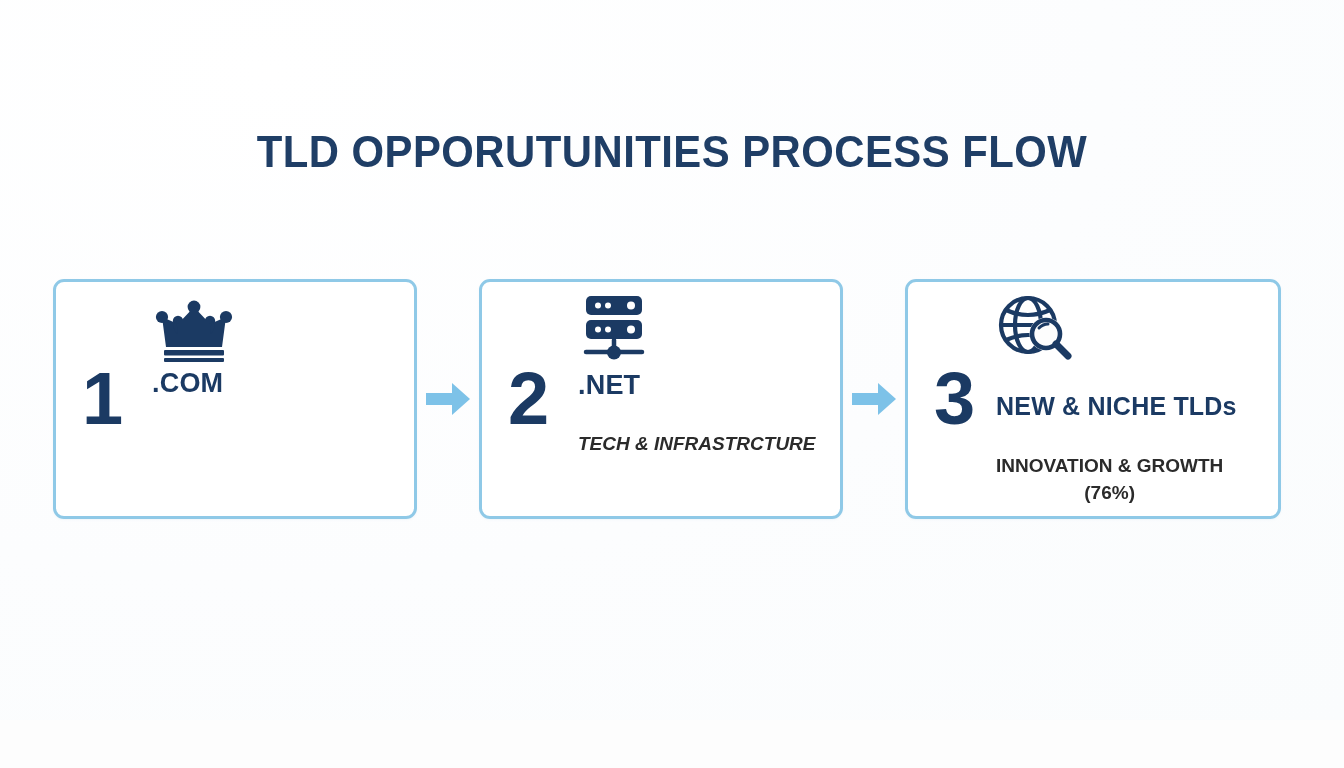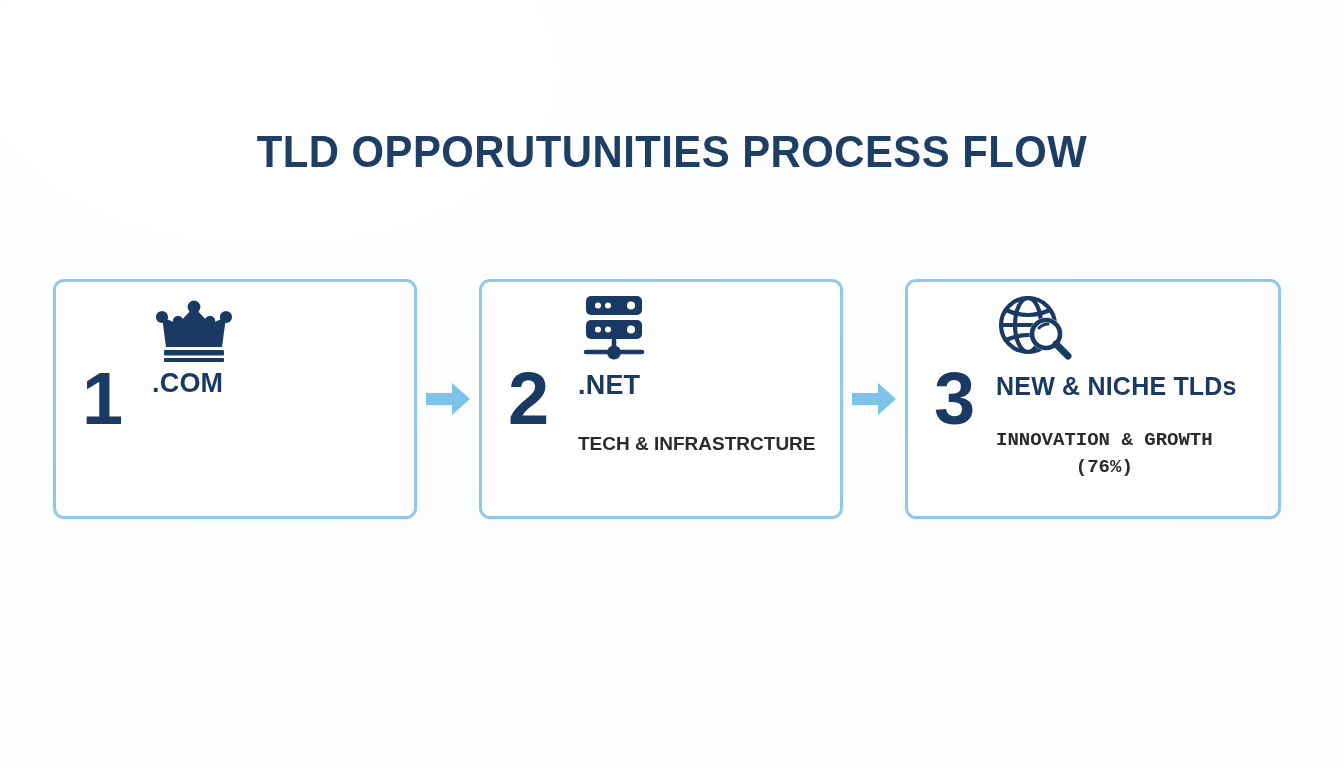--- a/index.html
+++ b/index.html
@@ -72,21 +72,21 @@
     position:absolute;
     left:96px;
     right:10px;
     top:0;
     bottom:0;
     display:flex;
     flex-direction:column;
     align-items:flex-start;
     justify-content:flex-start;
   }
-  .card-3 .card-body { left:88px; right:4px; }
+  .card-3 .card-body { left:88px; right:4px;gap:20px; }
 
   .icon-wrap {
     margin-top:18px;
     height:62px;
     display:flex;
     align-items:center;
     justify-content:center;
   }
   .card-2 .icon-wrap { margin-top:12px; height:70px; }
   .card-3 .icon-wrap { margin-top:12px; height:70px; }
@@ -103,22 +103,22 @@
 
   .desc {
     margin-top:36px;
     text-align:center;
     color:#2b2b2b;
     font-size:19px;
     font-weight:bold;
     line-height:1.42;
     white-space:nowrap;
   }
-  .card-2 .desc { margin-top:30px; }
-  .card-3 .desc { margin-top:26px;font-family:Liberation Mono, monospace; }
+  .card-2 .desc { margin-top:30px;font-style:italic; }
+  .card-3 .desc { margin-top:12px; }
   .desc .pct { display:block; }
 
   
   .arrow {
     flex:0 0 auto;
     width:62px;
     display:flex;
     align-items:center;
     justify-content:center;
   }

